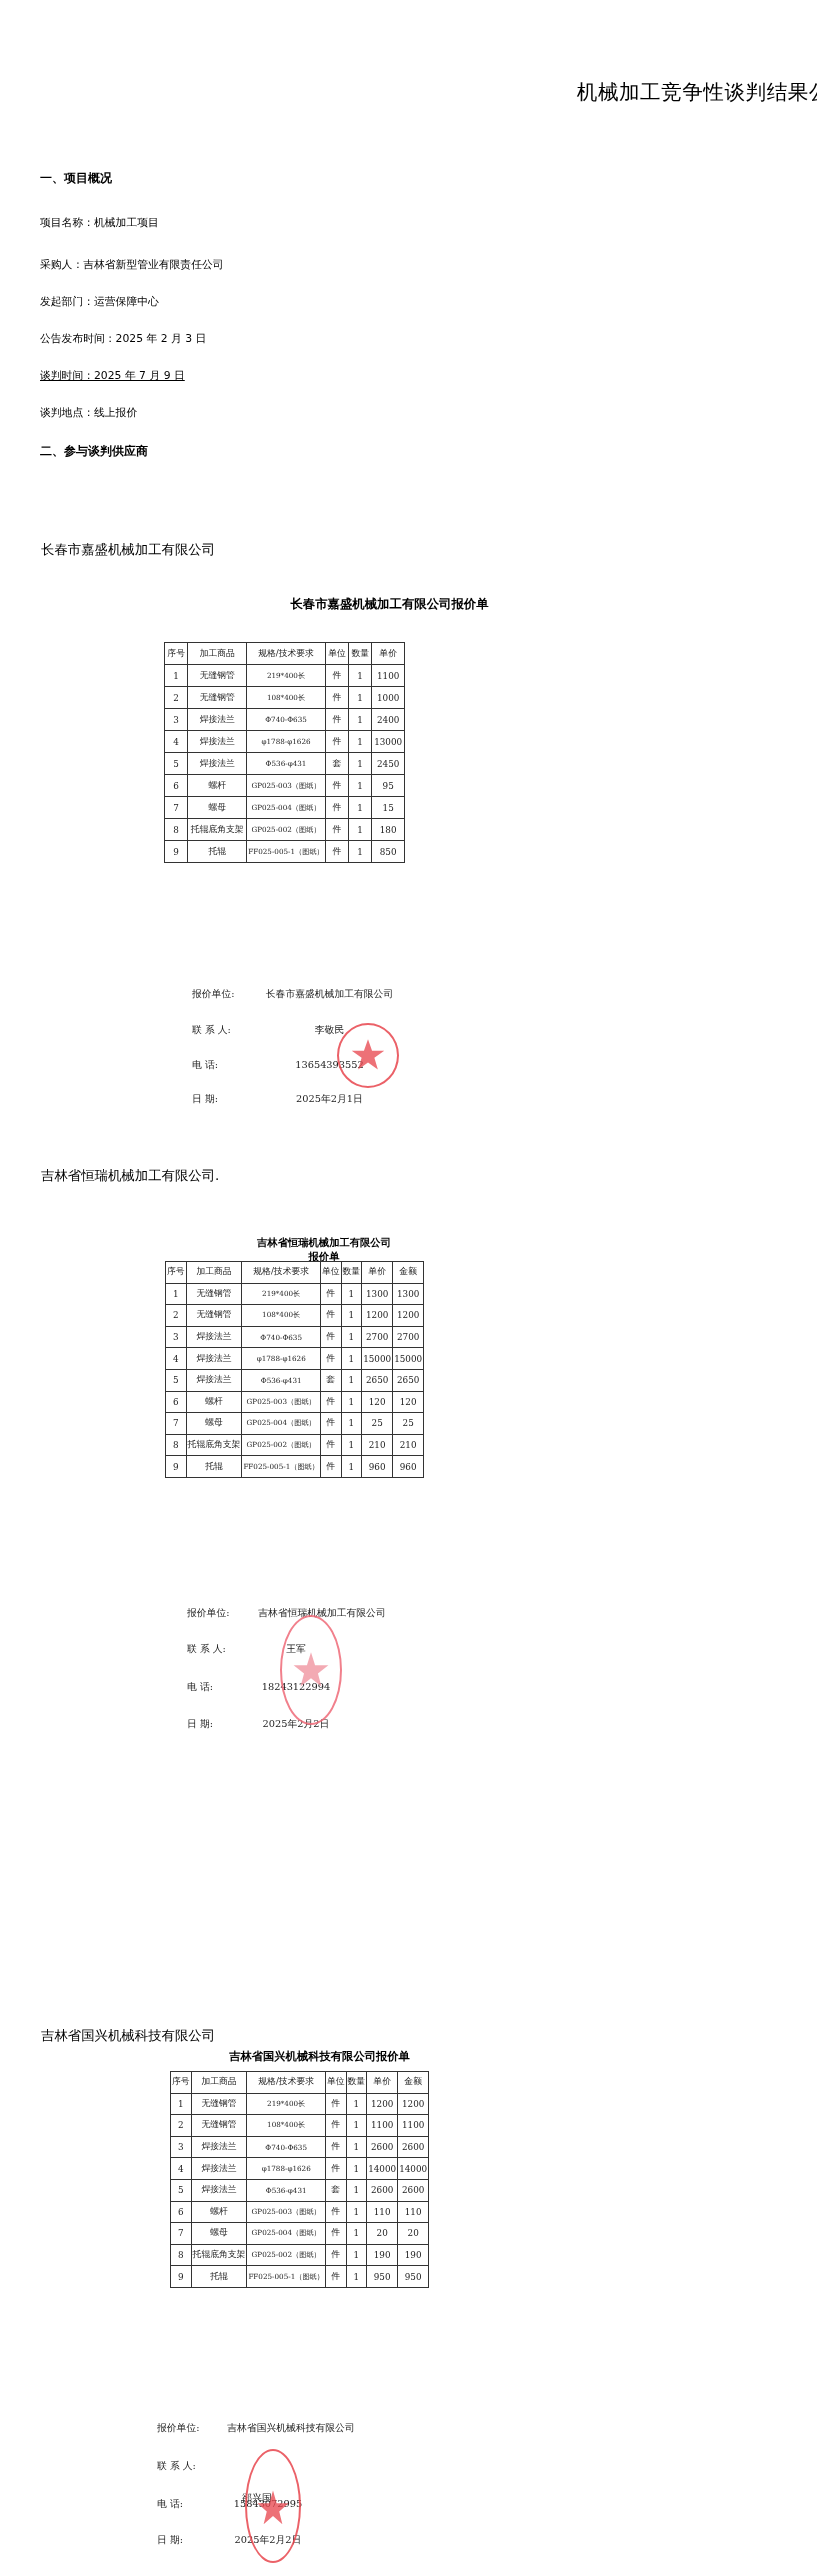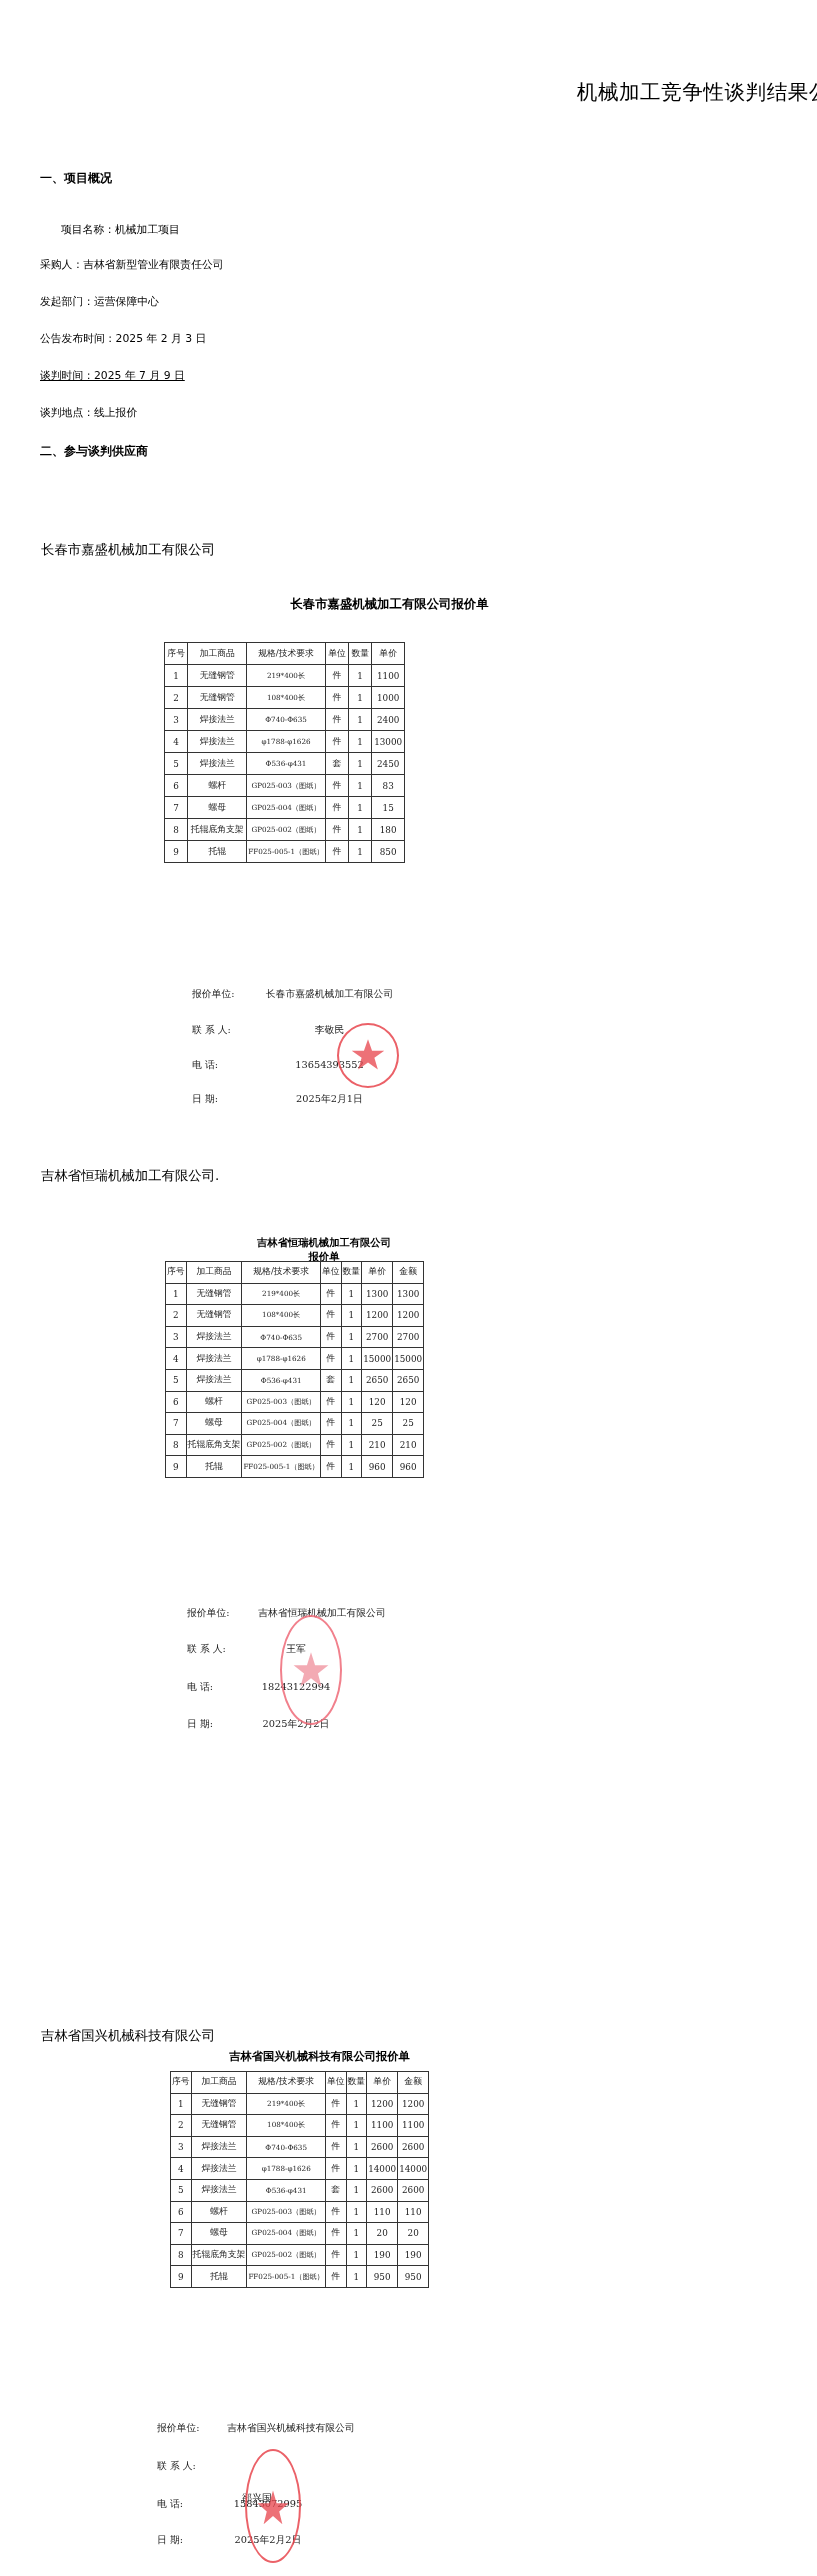--- a/index.html
+++ b/index.html
@@ -18,21 +18,21 @@
     .sig-value { position: absolute; text-align: center; }
     .stamp { position: absolute; border-radius: 50%; border: 2.1px solid #e8464e; opacity: 0.85; }
     .stamp svg { width: 100%; height: 100%; display: block; }
   </style>
 </head>
 <body>
 
 <div class="abs title">机械加工竞争性谈判结果公示</div>
 
 <div class="abs h2" style="top:170px;">一、项目概况</div>
-<div class="abs p" style="top:222px;margin-left:21px;">项目名称：机械加工项目</div>
+<div class="abs p" style="top:215px;">项目名称：机械加工项目</div>
 <div class="abs p" style="top:257px;text-align:right;">采购人：吉林省新型管业有限责任公司</div>
 <div class="abs p" style="top:294px;">发起部门：运营保障中心</div>
 <div class="abs p" style="top:331px;">公告发布时间：2025 年 2 月 3 日</div>
 <div class="abs p" style="top:368px;text-decoration:underline;">谈判时间：2025 年 7 月 9 日</div>
 <div class="abs p" style="top:405px;">谈判地点：线上报价</div>
 
 <div class="abs h2" style="top:443px;">二、参与谈判供应商</div>
 
 <div class="abs supplier-name" style="top:541px;">长春市嘉盛机械加工有限公司</div>
 <div class="abs doc-title" style="left:276px; top:596px; width:227px;">长春市嘉盛机械加工有限公司报价单</div>
@@ -87,21 +87,21 @@
         <td>套</td>
         <td>1</td>
         <td>2450</td>
       </tr>
       <tr style="height: 22px;">
         <td>6</td>
         <td>螺杆</td>
         <td style="font-size: 7.2px;">GP025-003（图纸）</td>
         <td>件</td>
         <td>1</td>
-        <td>83</td>
+        <td>95</td>
       </tr>
       <tr style="height: 22px;">
         <td>7</td>
         <td>螺母</td>
         <td style="font-size: 7.2px;">GP025-004（图纸）</td>
         <td>件</td>
         <td>1</td>
         <td>15</td>
       </tr>
       <tr style="height: 22px;">

